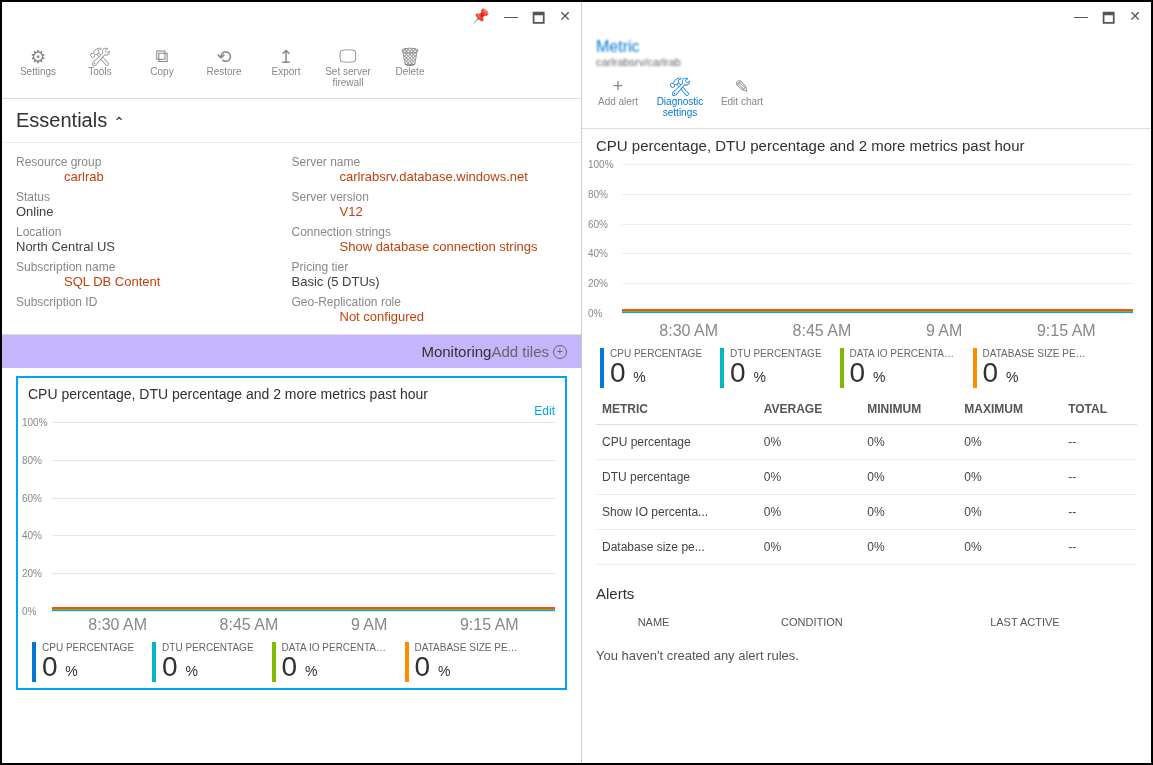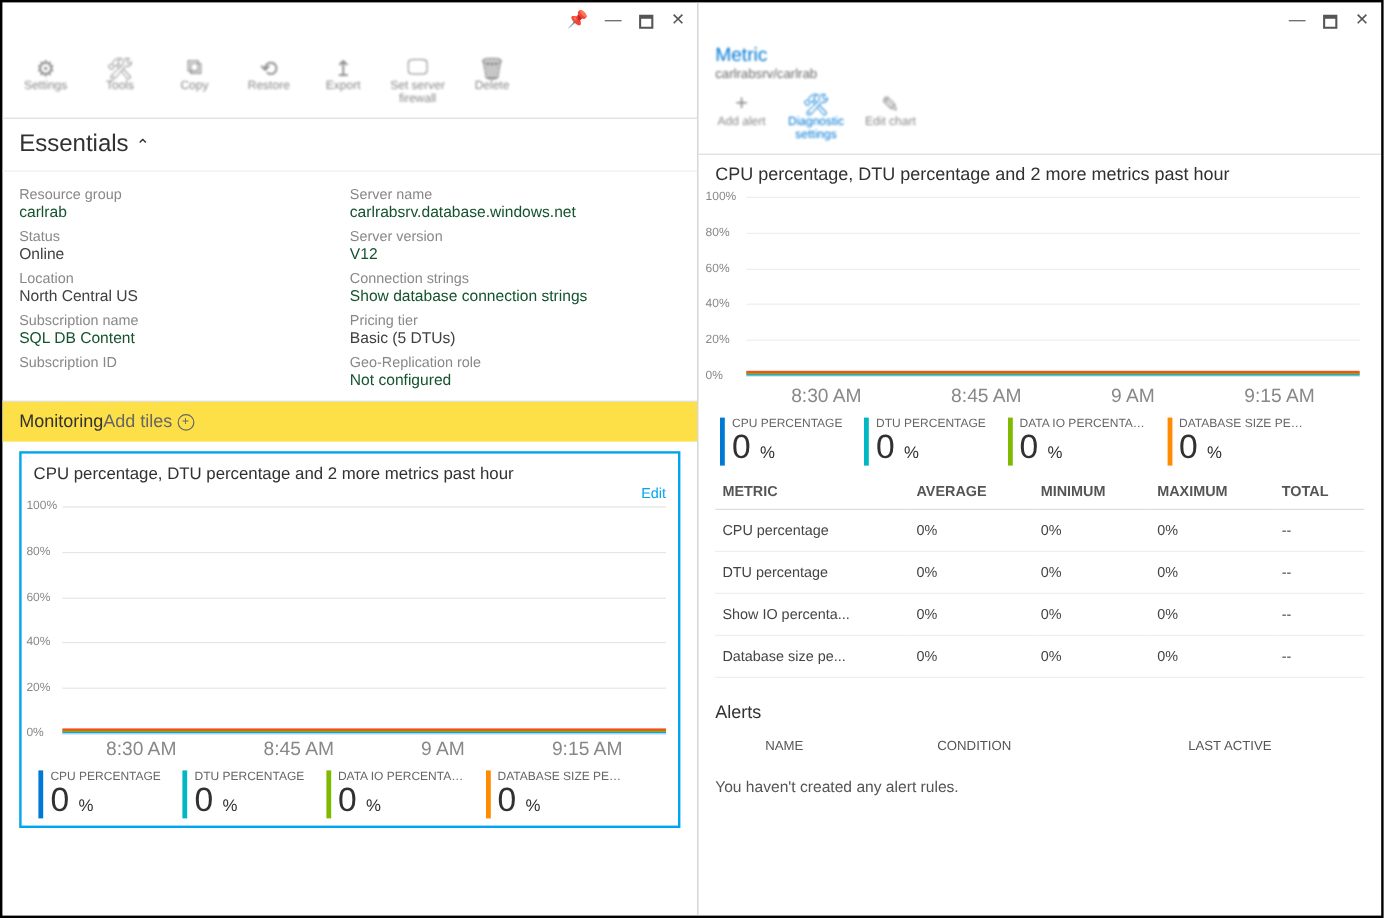--- a/index.html
+++ b/index.html
@@ -28,24 +28,24 @@
   .tb-item { display:flex; flex-direction:column; align-items:center; font-size:10px; color:#888; width:48px; text-align:center; cursor:pointer; filter: blur(0.7px);}
   .tb-item.sel { color:#0078d4; }
   .tb-item .ic { font-size:18px; height:20px; }
   
   
   .section-hdr { font-size:20px; padding:10px 14px; border-bottom:1px solid #eee; display:flex; align-items:center; gap:6px;}
   .essentials { display:flex; padding:6px 14px 10px; font-size:13px; }
   .ess-col { flex:1; }
   .ess-label { color:#888; font-size:12px; margin-top:6px;}
   .ess-value { color:#404040; }
-  .ess-link { color:#14532d; }
-  
-  
-  .mon-hdr { background:#fde047; padding:8px 14px; font-size:15px; display:flex; justify-content:flex-start; align-items:center; border-top:1px solid #ddd;}
+  .ess-link { color:#c2410c;margin-left:48px; }
+  
+  
+  .mon-hdr { background:#c4b5fd; padding:8px 14px; font-size:15px; display:flex; justify-content:flex-end; align-items:center; border-top:1px solid #ddd;}
   .add-tiles { color:#666; display:flex; align-items:center; gap:4px; cursor:pointer; }
   .circle-plus { border:1px solid #666; border-radius:50%; width:14px; height:14px; display:inline-flex; align-items:center; justify-content:center; font-size:10px; line-height:1;}
   
   .chart-box { margin:8px 14px; border:2px solid #00a4ef; padding:8px 10px 6px;}
   .chart-title { font-size:14px; margin-bottom:2px; }
   .edit-link { text-align:right; color:#00a4ef; font-size:12px; cursor:pointer; }
   
   .chart-area { position:relative; height:190px; margin:4px 0 4px 24px; border-bottom:1px solid #bbb;}
   .gridline { position:absolute; left:0; right:0; border-top:1px solid #e5e5e5; }
   .ylabel { position:absolute; left:-30px; font-size:10px; color:#888; transform:translateY(-50%); }

